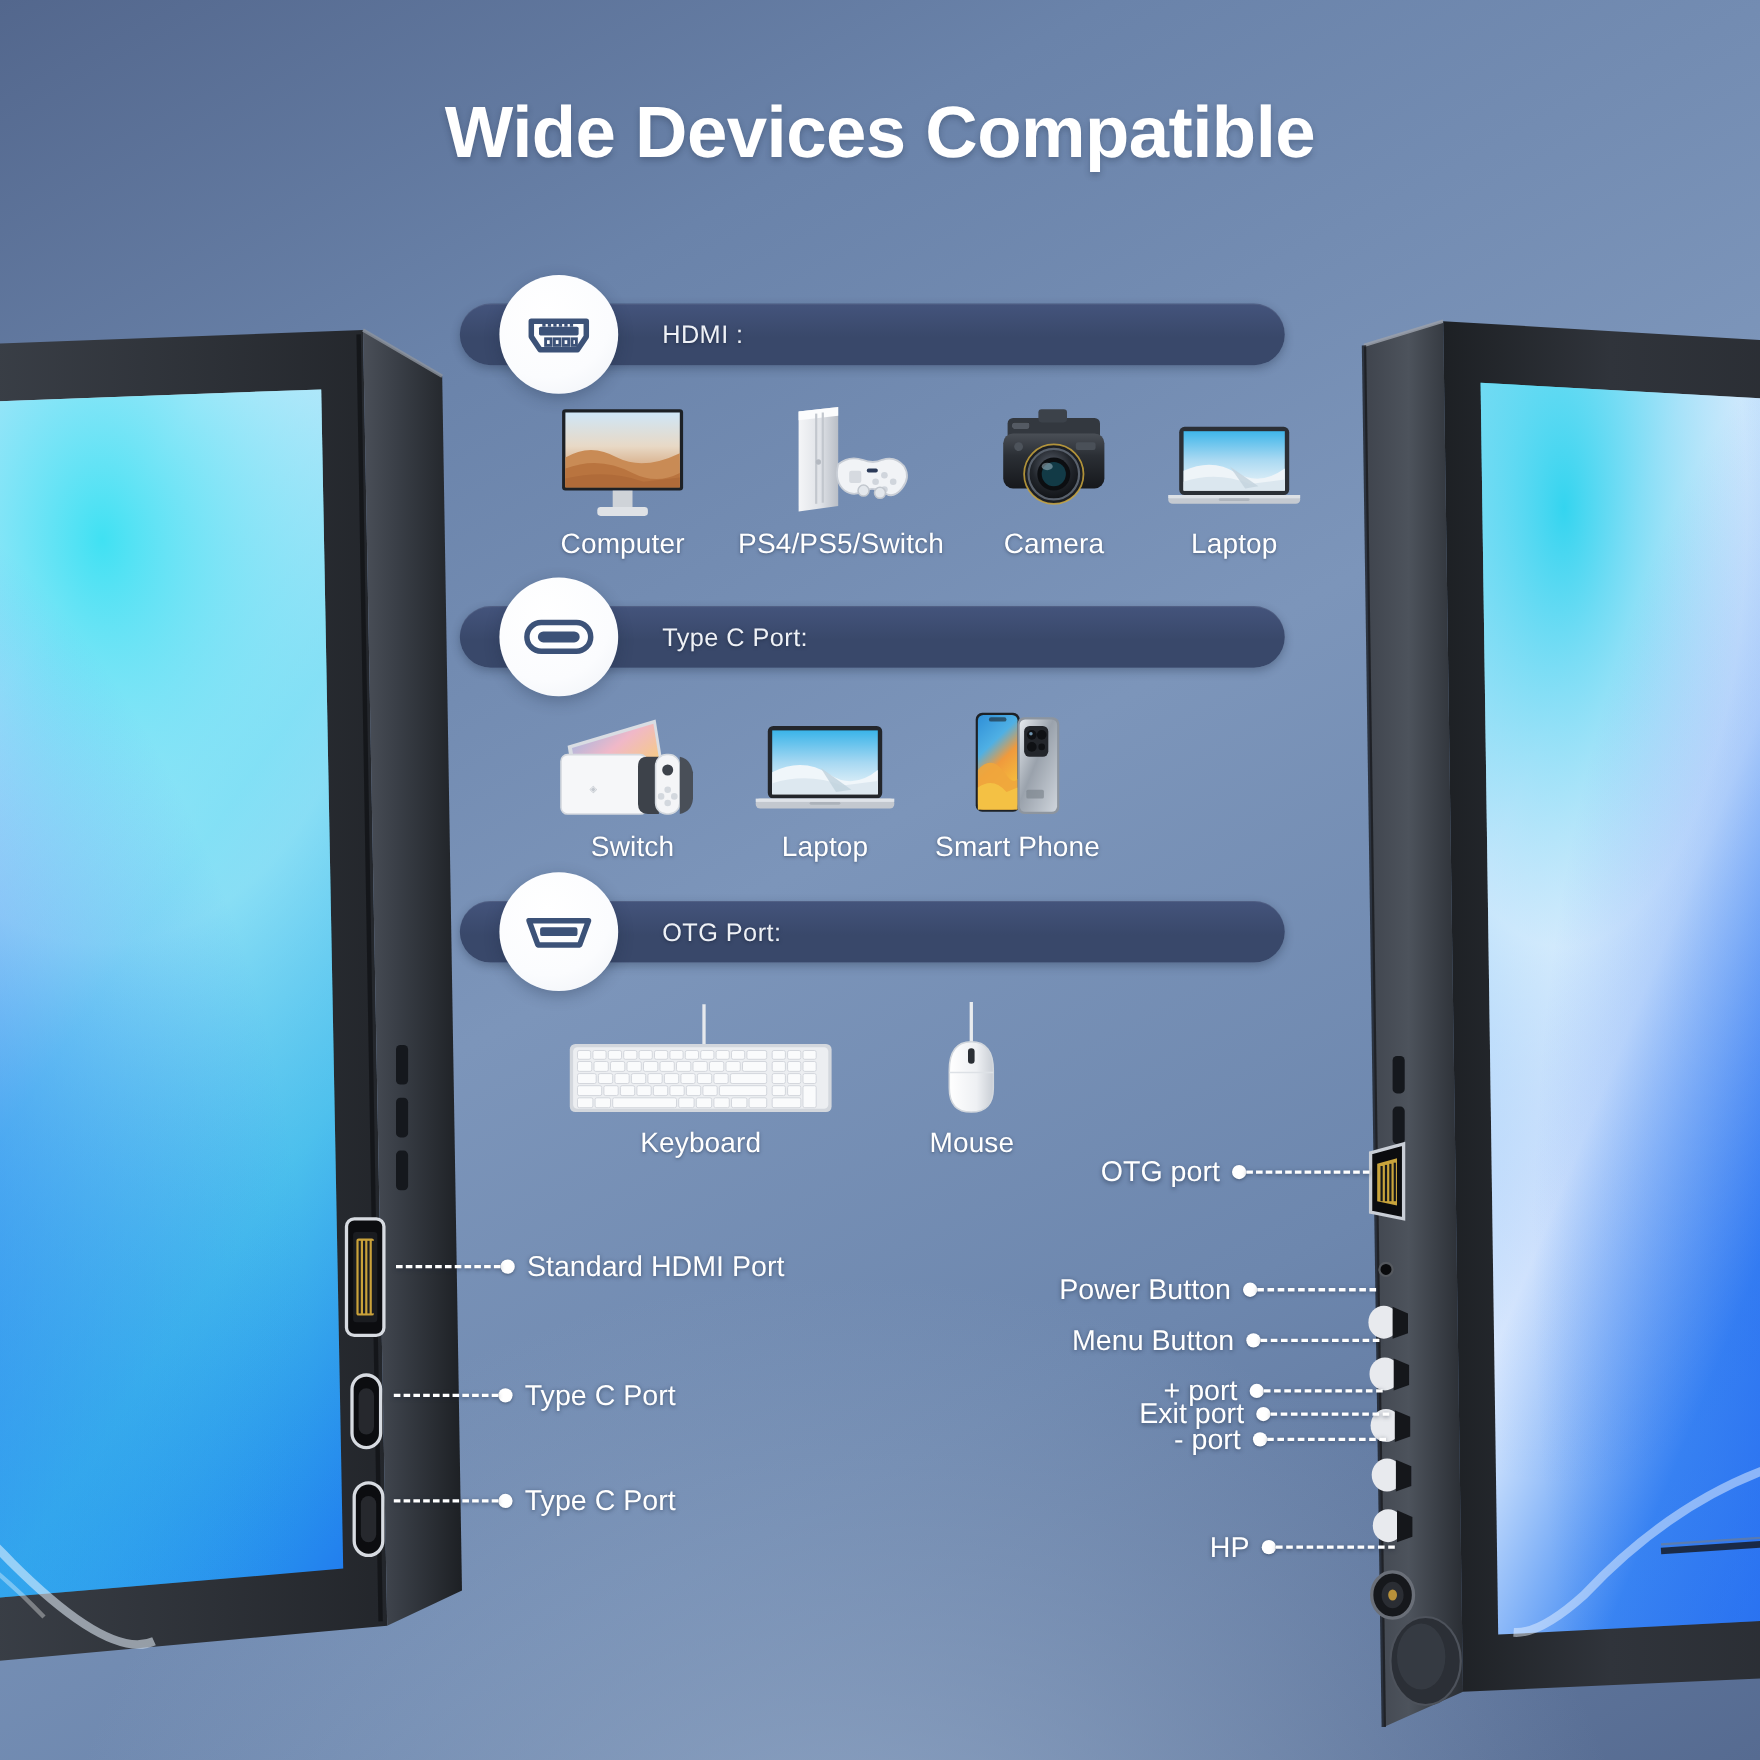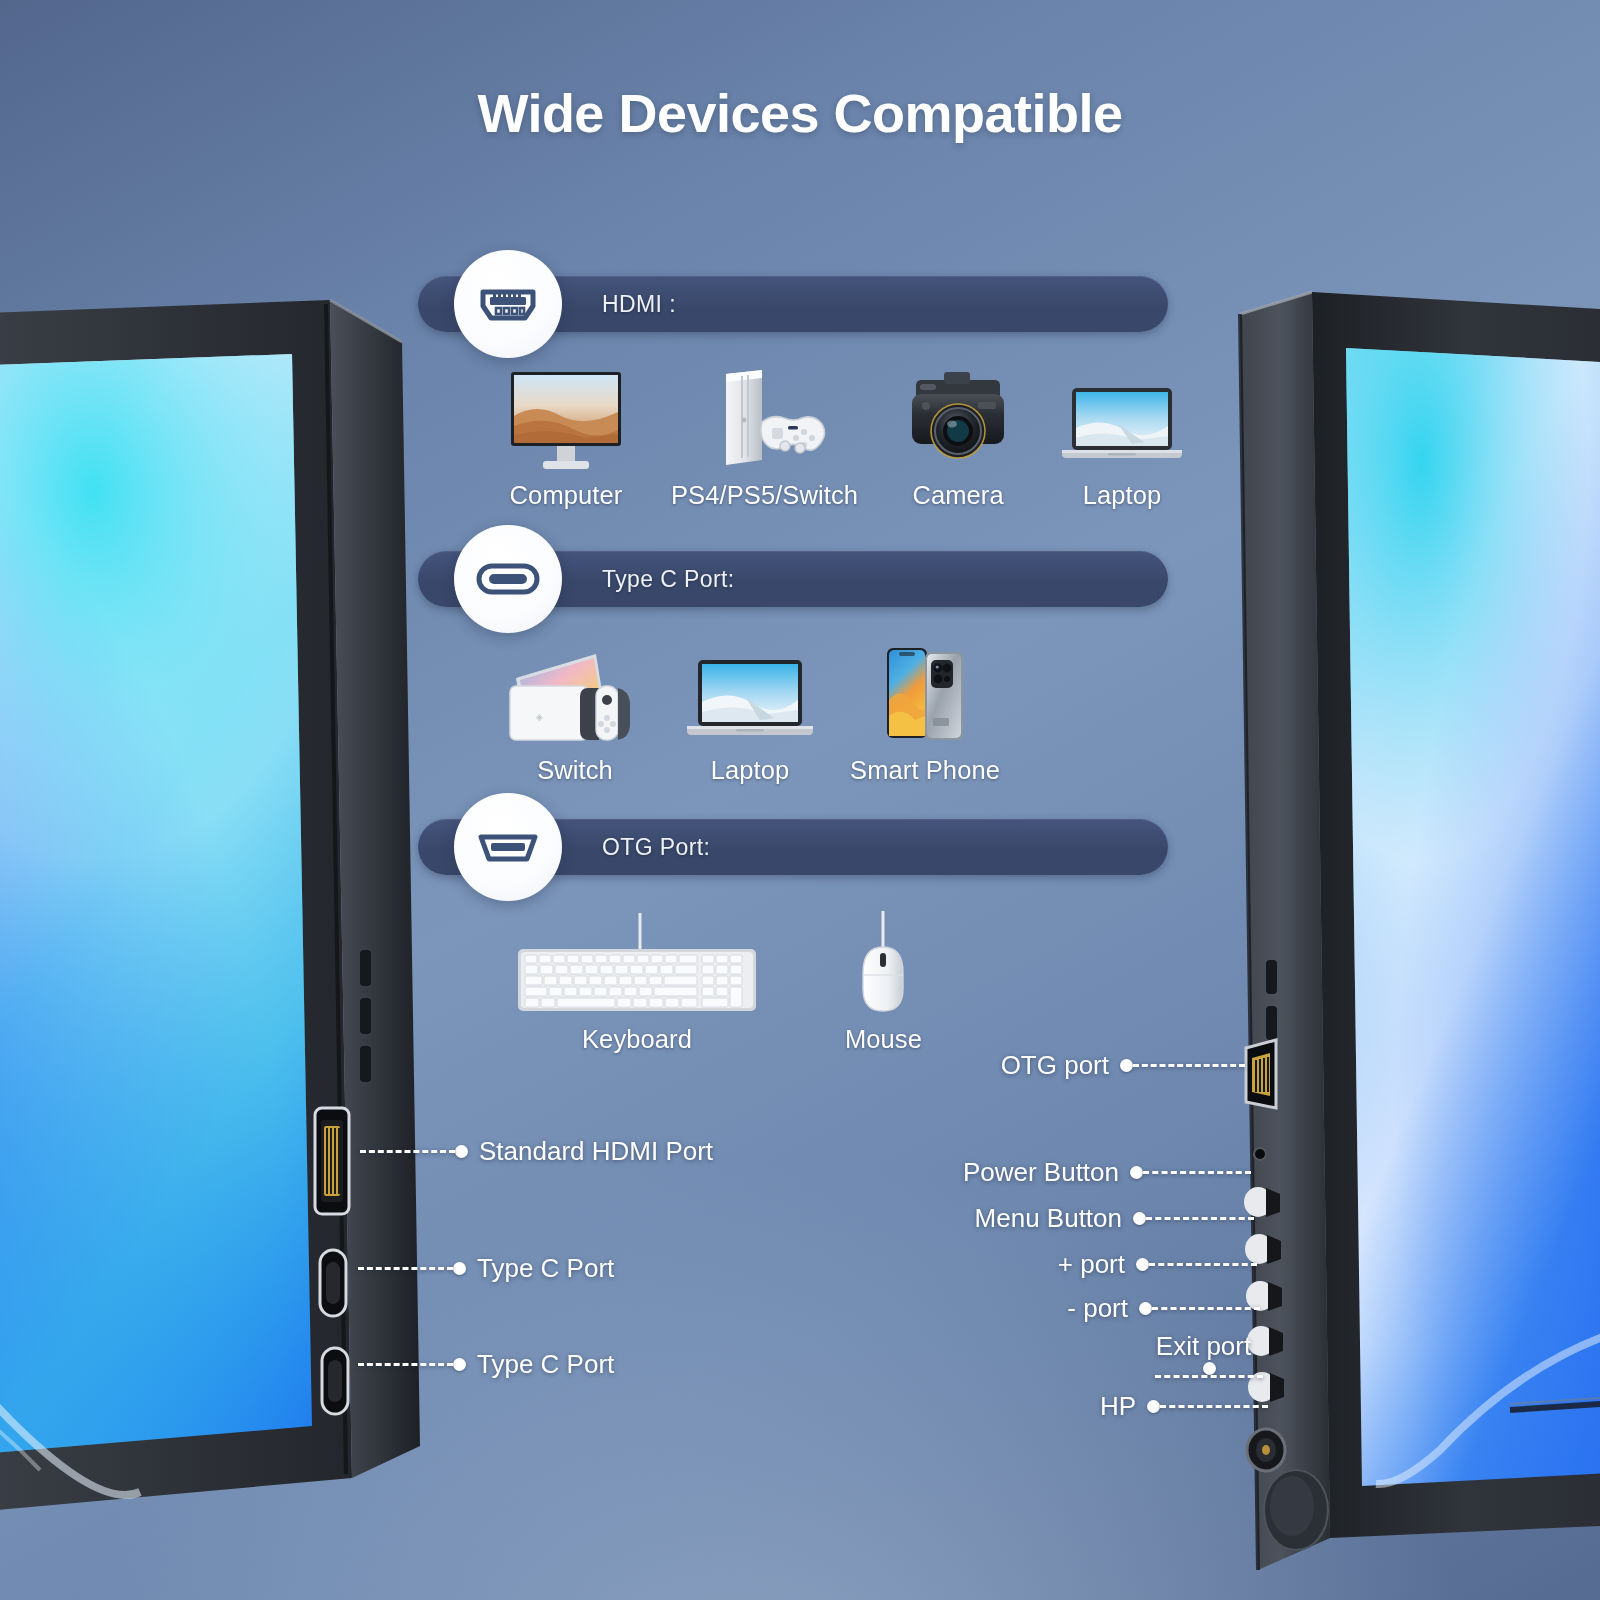--- a/index.html
+++ b/index.html
@@ -23,21 +23,21 @@
     background:
       radial-gradient(ellipse 1200px 1000px at 48% 110%, rgba(150,172,202,.85) 0%, rgba(150,172,202,0) 60%),
       linear-gradient(152deg, #53678d 0%, #6a83aa 22%, #7c95ba 48%, #6d87ae 72%, #566b91 100%);
   }
 
   
   #title{
     position:absolute; top:82px; left:0; width:1600px;
     text-align:center;
     color:#ffffff;
-    font-size:54px;
+    font-size:66px;
     font-weight:bold;
     letter-spacing:-.5px;
     text-shadow:0 2px 6px rgba(28,40,62,.30);
     white-space:nowrap;
   }
 
   
   .pill-row{ position:absolute; left:418px; width:750px; height:56px; }
   .pill-bar{
     position:absolute; left:0; top:0; width:750px; height:56px;
@@ -690,21 +690,21 @@
     <div class="dot"></div>
     <div class="dash" style="width:108px;"></div>
   </div>
 
   <div class="callout right-side" style="right:340px; top:1291px;">
     <div class="txt">- port</div>
     <div class="dot"></div>
     <div class="dash" style="width:108px;"></div>
   </div>
 
-  <div class="callout right-side" style="right:337px; top:1331px;flex-direction:column;">
+  <div class="callout right-side" style="right:337px; top:1268px;">
     <div class="txt">Exit port</div>
     <div class="dot"></div>
     <div class="dash" style="width:108px;"></div>
   </div>
 
   <div class="callout right-side" style="right:332px; top:1389px;">
     <div class="txt">HP</div>
     <div class="dot"></div>
     <div class="dash" style="width:108px;"></div>
   </div>

